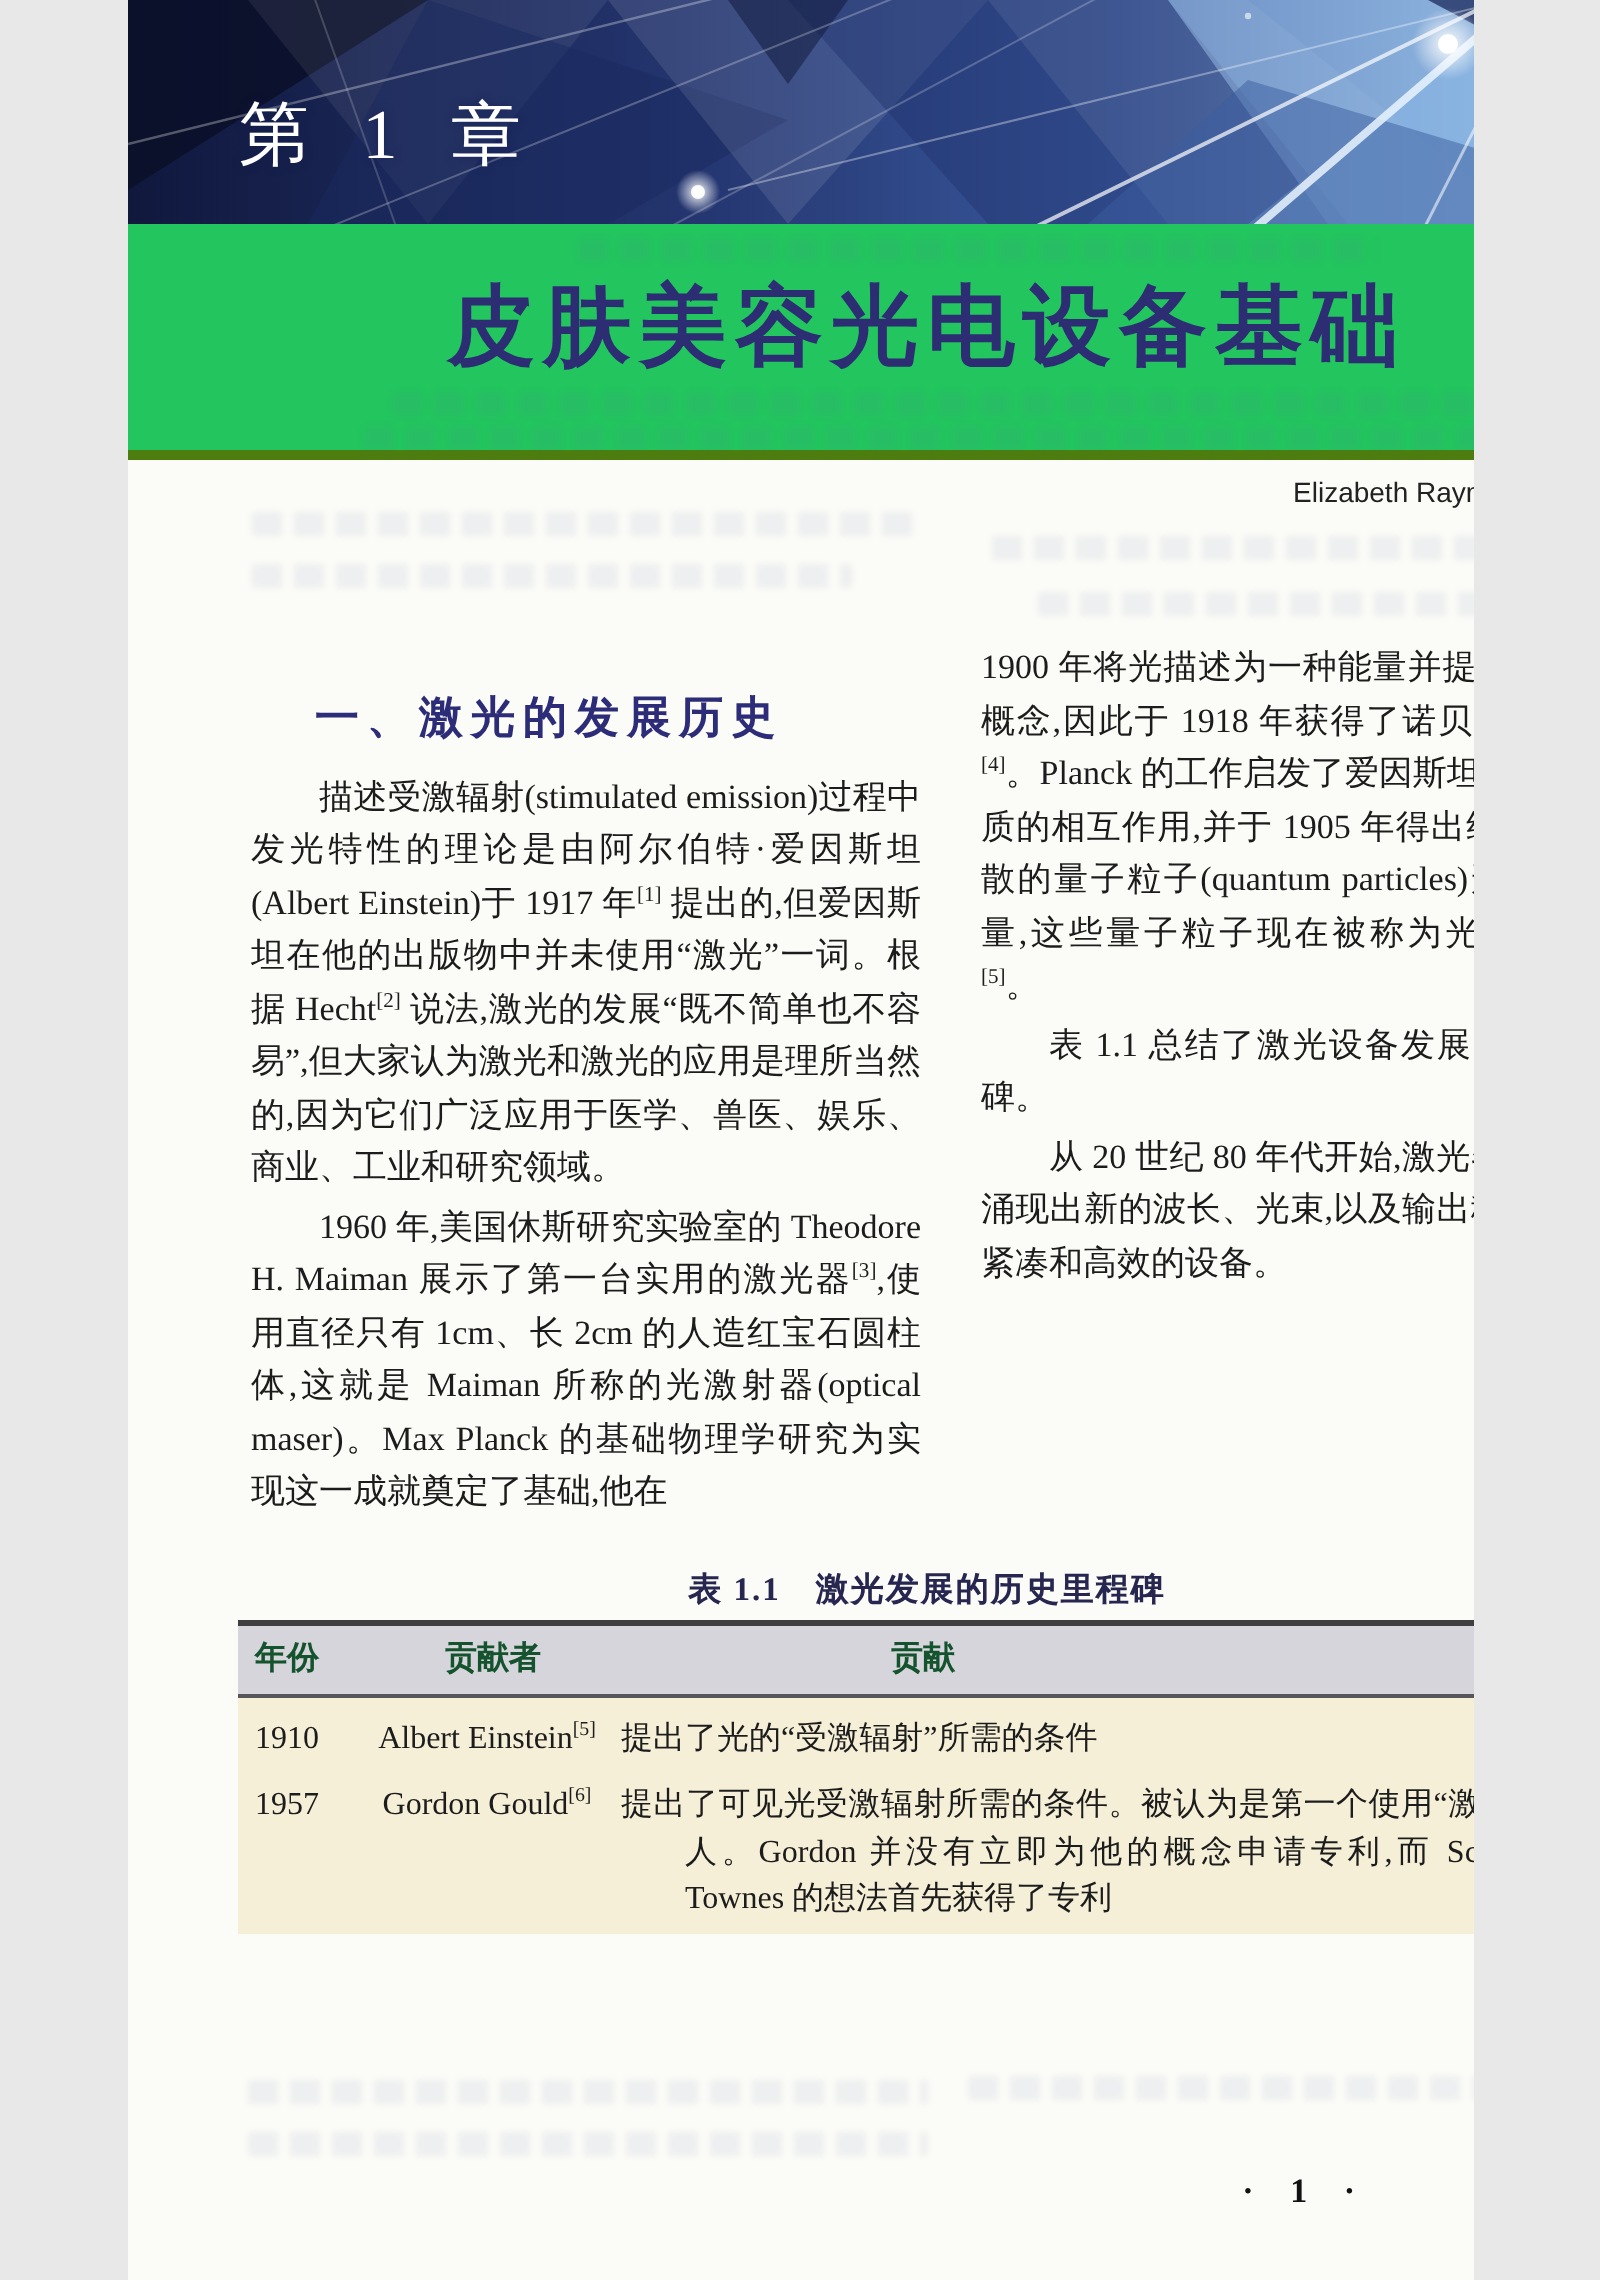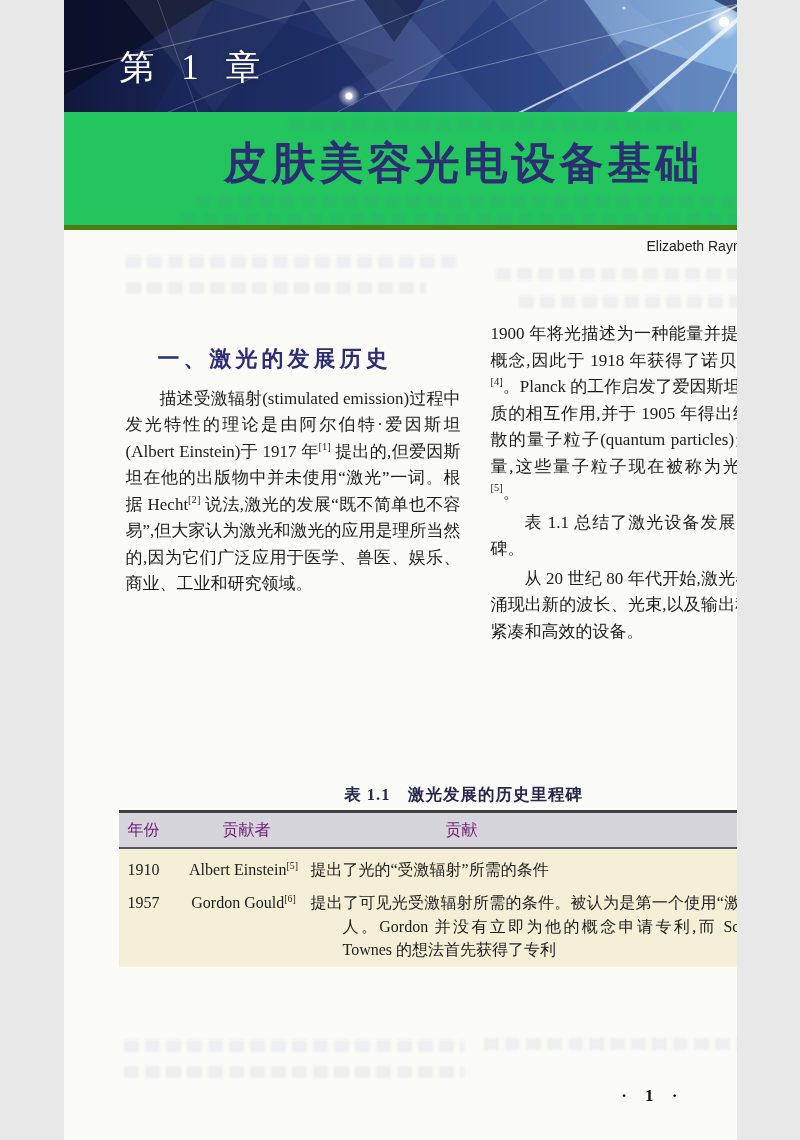--- a/index.html
+++ b/index.html
@@ -34,22 +34,22 @@
   .para{margin:0 0 3px 0;}
   .para.indent{text-indent:2em;}
   sup{font-size:.62em;line-height:0;}
 
   
   .table-caption{position:absolute;left:0;top:784px;width:800px;text-align:center;
         font-size:16.5px;font-weight:bold;color:#262650;letter-spacing:1px;}
   .milestone-table{position:absolute;left:55px;top:810px;width:700px;border-collapse:collapse;
         font-size:16px;line-height:23.5px;}
   .milestone-table thead tr{background:#d5d5db;}
-  .milestone-table th{font-weight:normal;padding:5px 0;border-top:3px solid #3f3f42;
-        border-bottom:2px solid #55555a;color:#701a75;}
+  .milestone-table th{font-weight:bold;padding:5px 0;border-top:3px solid #3f3f42;
+        border-bottom:2px solid #55555a;color:#14532d;}
   .milestone-table th.th-year{width:55px;text-align:left;padding-left:9px;}
   .milestone-table th.th-contrib{width:128px;text-align:center;}
   .milestone-table th.th-desc{text-align:left;padding-left:135px;}
   .milestone-table tbody{background:#f5efd7;}
   .milestone-table td{vertical-align:top;padding:5px 0;}
   .milestone-table tr.first td{padding-top:9px;}
   .milestone-table tr.last td{padding-bottom:12px;border-bottom:2.5px solid #45454a;}
   td.year-cell{padding-left:9px;font-family:"Liberation Serif",serif;}
   td.contrib-cell{text-align:center;padding-right:6px;}
   td.desc-cell{padding-left:2em;text-indent:-2em;padding-right:6px;text-align:justify;}
@@ -122,20 +122,21 @@
   <div class="ghost" style="left:60px;top:1040px;width:340px;"></div>
   <div class="ghost" style="left:60px;top:1066px;width:340px;"></div>
   <div class="ghost" style="left:420px;top:1038px;width:335px;"></div>
 
   <div class="author-line">Elizabeth Raymond Brown</div>
 
   <div class="columns">
     <div class="col col-left">
       <h2 class="section-heading">一、激光的发展历史</h2>
       <p class="para indent">描述受激辐射(stimulated emission)过程中发光特性的理论是由阿尔伯特·爱因斯坦(Albert Einstein)于 1917 年<sup>[1]</sup> 提出的,但爱因斯坦在他的出版物中并未使用“激光”一词。根据 Hecht<sup>[2]</sup> 说法,激光的发展“既不简单也不容易”,但大家认为激光和激光的应用是理所当然的,因为它们广泛应用于医学、兽医、娱乐、商业、工业和研究领域。</p>
+      <p class="para indent">1960 年,美国休斯研究实验室的 Theodore H. Maiman 展示了第一台实用的激光器<sup>[3]</sup>,使用直径只有 1cm、长 2cm 的人造红宝石圆柱体,这就是 Maiman 所称的光激射器(optical maser)。Max Planck 的基础物理学研究为实现这一成就奠定了基础,他在</p>
     </div>
     <div class="col col-right">
       <p class="para">1900 年将光描述为一种能量并提出了量子的概念,因此于 1918 年获得了诺贝尔物理学奖<sup>[4]</sup>。Planck 的工作启发了爱因斯坦研究光与物质的相互作用,并于 1905 年得出结论,光以离散的量子粒子(quantum particles)形式传递能量,这些量子粒子现在被称为光子(photons)<sup>[5]</sup>。</p>
       <p class="para indent">表 1.1 总结了激光设备发展的历史里程碑。</p>
       <p class="para indent">从 20 世纪 80 年代开始,激光器迅速发展,涌现出新的波长、光束,以及输出稳定,且更加紧凑和高效的设备。</p>
     </div>
   </div>
 
   <div class="table-caption">表 1.1　激光发展的历史里程碑</div>
   <table class="milestone-table">

